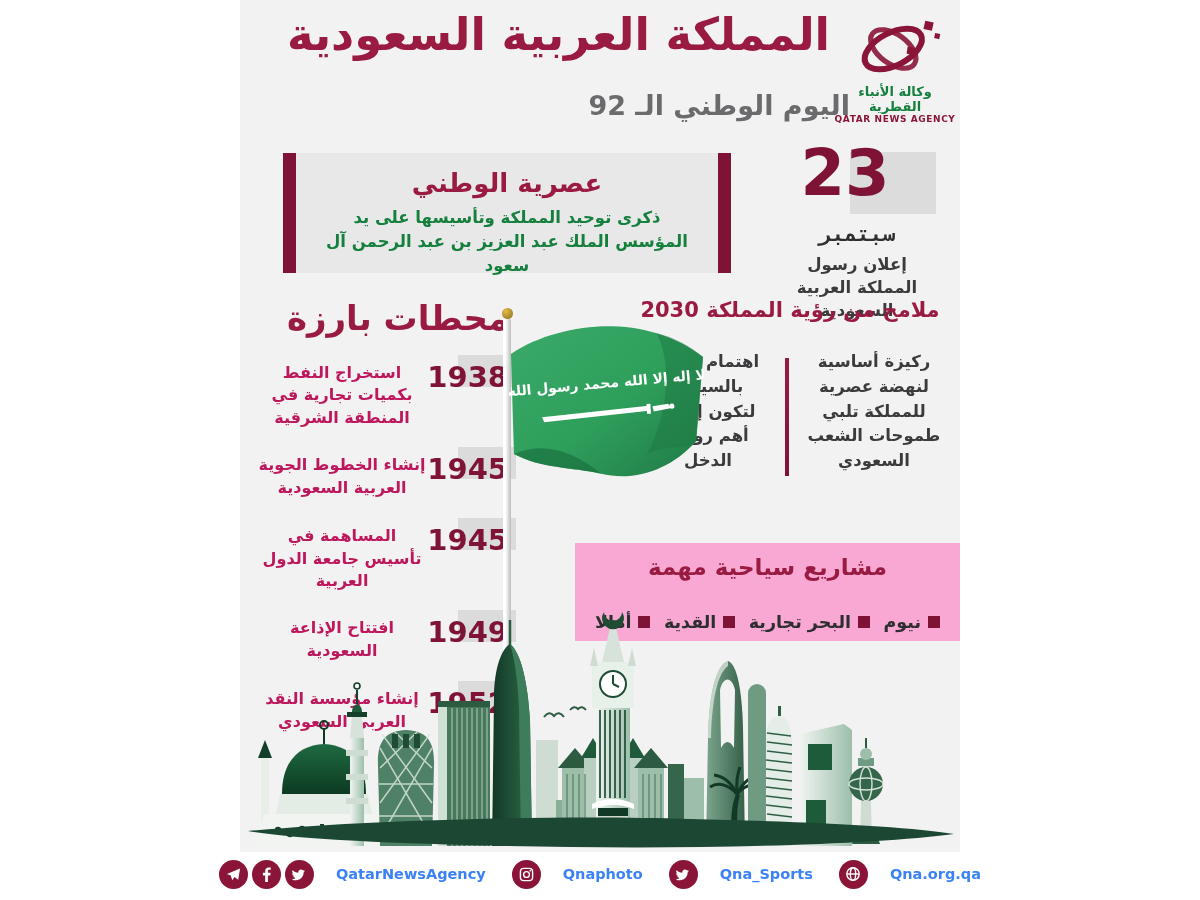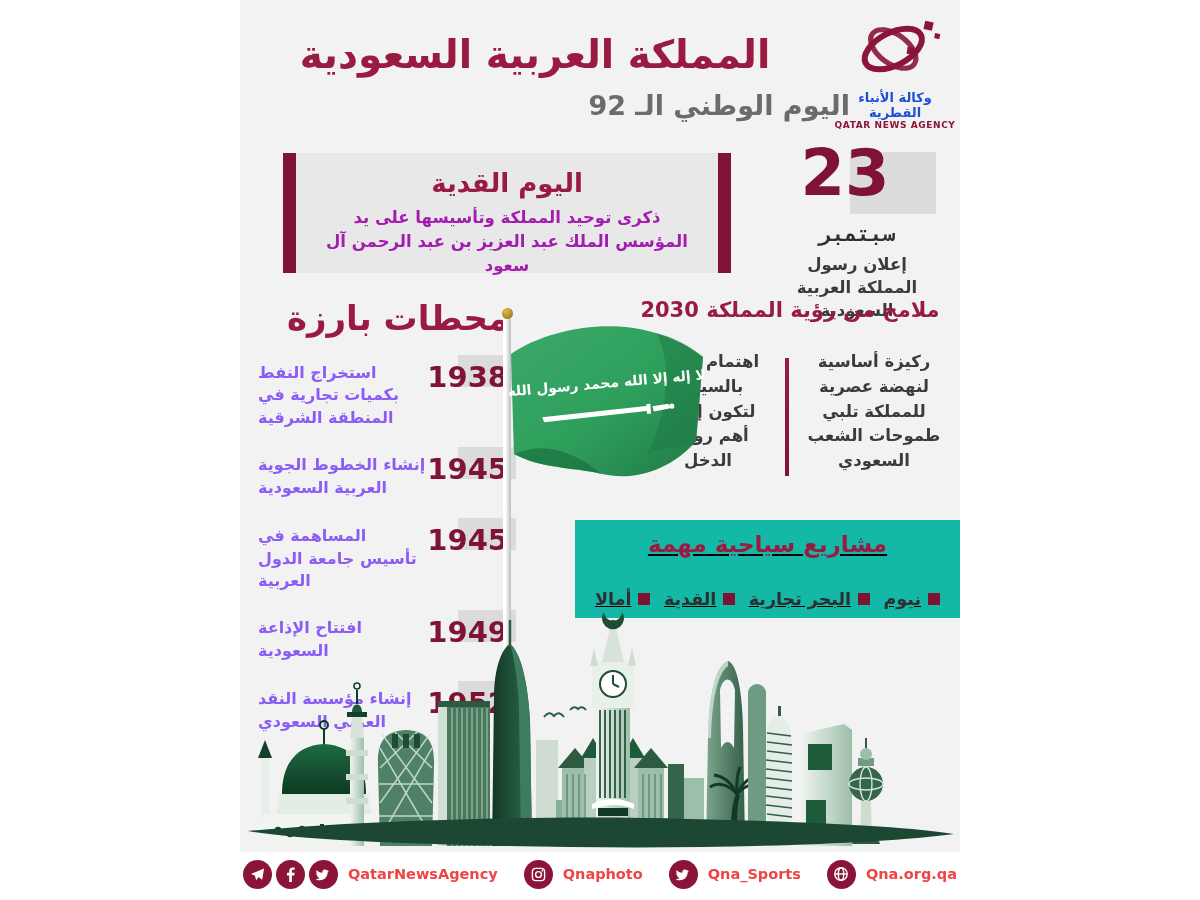--- a/index.html
+++ b/index.html
@@ -1,90 +1,90 @@
 <!DOCTYPE html>
 <html lang="ar"><head>
 <meta charset="utf-8">
 <style>
   * { margin:0; padding:0; box-sizing:border-box; }
   body { width:1200px; height:900px; background:#ffffff; font-family:"DejaVu Sans", sans-serif; overflow:hidden; }
   .page { position:relative; width:1200px; height:900px; background:#ffffff; }
   .canvas { position:absolute; left:240px; top:0; width:720px; height:852px; background:#F3F2F2; }
 
   
-  .main-title { position:absolute; left:0; right:130px; top:32px; text-align:center; direction:rtl;
-                font-size:39px; font-weight:bold; color:#9A1B42; letter-spacing:-0.5px; }
+  .main-title { position:absolute; left:0; right:130px; top:8px; text-align:right; direction:rtl;
+                font-size:45px; font-weight:bold; color:#9A1B42; letter-spacing:-0.5px; }
   .sub-title  { position:absolute; left:0; right:110px; top:90px; text-align:right; direction:rtl;
                 font-size:27px; font-weight:bold; color:#6B6B6E; }
 
   
   .qna-logo { position:absolute; left:592px; top:18px; width:126px; text-align:center; }
-  .qna-logo .ar { font-size:13px; font-weight:bold; color:#1d4ed8; direction:rtl; margin-top:6px; }
+  .qna-logo .ar { font-size:13px; font-weight:bold; color:#15803d; direction:rtl; margin-top:0; }
   .qna-logo .en { font-size:9px; font-weight:bold; color:#8A1538; letter-spacing:0.6px; }
 
   
   .nd-box { position:absolute; left:43px; top:153px; width:448px; height:120px; background:#E9E8E9; }
   .nd-bar { position:absolute; top:0; bottom:0; width:13px; background:#7E1335; }
   .nd-bar.left { left:0; } .nd-bar.right { right:0; }
   .nd-title { margin-top:15px; text-align:center; direction:rtl; font-size:26px; font-weight:bold; color:#9A1B42; }
   .nd-body  { margin:8px auto 18px; width:370px; text-align:center; direction:rtl; font-size:16.5px;
-              font-weight:600; color:#a21caf; line-height:1.45; }
+              font-weight:600; color:#15803d; line-height:1.45; }
 
   
   .date-block { position:absolute; left:527px; top:146px; width:180px; text-align:center; }
   .day-wrap { position:relative; width:150px; height:74px; margin:0 auto; }
   .day-shadow { position:absolute; left:68px; top:6px; width:86px; height:62px; background:#DDDCDD; }
   .day-num { position:absolute; left:8px; top:-10px; width:110px; font-size:64px; font-weight:bold; color:#7E1335; }
   .month { direction:rtl; font-size:21px; font-weight:bold; color:#2E2E30; margin-top:2px;font-family:Liberation Mono, monospace; }
   .date-caption { direction:rtl; font-size:16.5px; font-weight:600; color:#3B3B3D; line-height:1.4;
                   width:160px; margin:6px auto 0; }
 
   
   .milestones { position:absolute; left:18px; top:298px; width:252px; direction:rtl; }
   .ms-title { text-align:center; padding-left:28px; font-size:34px; font-weight:bold; color:#9A1B42; margin-bottom:22px; }
   .ms-row { display:flex; flex-direction:row; align-items:flex-start; margin-bottom:23px; min-height:48px; }
   .ms-year-wrap { position:relative; width:74px; height:44px; flex:0 0 auto; margin-left:10px; }
   .ms-year-shadow { position:absolute; right:-6px; top:-5px; width:58px; height:32px; background:#DCDBDC; }
   .ms-year { position:absolute; right:2px; top:0; font-size:29px; font-weight:bold; color:#7E1335; }
-  .ms-text { flex:1; text-align:left; font-size:16px; font-weight:600; color:#8b5cf6; line-height:1.4; padding-top:2px; }
+  .ms-text { flex:1; text-align:center; font-size:16px; font-weight:600; color:#be185d; line-height:1.4; padding-top:2px; }
 
   
   .flagpole { position:absolute; left:263px; top:318px; width:8px; height:352px;
               background:linear-gradient(to right,#ffffff 30%,#b9bcbb); border-radius:3px 3px 0 0; z-index:2; }
   .pole-ball { position:absolute; left:262px; top:308px; width:11px; height:11px; border-radius:50%;
                background:radial-gradient(circle at 35% 30%, #E2BC4A, #8A6B1D); z-index:2; }
   .flag-svg { position:absolute; left:268px; top:324px; width:198px; height:164px; z-index:3; }
 
   
   .vision { position:absolute; left:395px; top:298px; width:310px; direction:rtl; }
   .vision-title { text-align:center; font-size:21px; font-weight:bold; color:#9A1B42; }
   .vision-cols { display:flex; flex-direction:row; justify-content:flex-start; margin-top:28px; }
   .vision-col { text-align:center; font-size:16.5px; font-weight:600; color:#3B3B3D; line-height:1.5; }
   .vision-col.right { width:142px; }
   .vision-col.left  { width:122px; }
   .vision-divider { width:4px; background:linear-gradient(#9A1B42,#7E1335); height:118px; margin:8px 14px 0 16px; flex:0 0 auto; }
 
   
-  .projects { position:absolute; left:335px; top:520px; width:385px; height:98px; background:#14b8a6; direction:rtl;text-decoration:underline; }
+  .projects { position:absolute; left:335px; top:543px; width:385px; height:98px; background:#f9a8d4; direction:rtl; }
   .projects-title { text-align:center; font-size:23px; font-weight:bold; color:#9A1B42; margin-top:11px; }
   .projects-row { display:flex; flex-direction:row; justify-content:space-between; padding:14px 20px 0 20px; }
   .project-item { display:flex; align-items:center;margin-top:18px; }
   .bullet { width:12px; height:12px; background:#7E1335; margin-left:7px; flex:0 0 auto; }
   .project-label { font-size:17.5px; font-weight:bold; color:#2E2E30; }
 
   
   .skyline { position:absolute; left:0; top:588px; width:720px; height:270px; z-index:4; }
 
   
   .footer { position:absolute; left:0; right:0; top:854px; height:40px; background:#ffffff;
             display:flex; align-items:center; justify-content:center; }
   .soc-group { display:flex; align-items:center; margin:0 13px; }
   .soc-circle { width:29px; height:29px; border-radius:50%; background:#8A1538; display:flex;
                 align-items:center; justify-content:center; margin-right:4px; }
-  .soc-label { font-size:14.5px; font-weight:bold; color:#ef4444; margin-left:6px; font-family:"DejaVu Sans", sans-serif; }
+  .soc-label { font-size:14.5px; font-weight:bold; color:#3b82f6; margin-left:18px; font-family:"DejaVu Sans", sans-serif; }
 </style>
 </head>
 <body>
 
 <div class="page">
   <div class="canvas">
 
     <div class="main-title">المملكة العربية السعودية</div>
     <div class="sub-title">اليوم الوطني الـ 92</div>
 
@@ -100,21 +100,21 @@
           <rect x="74" y="34" width="8" height="8" fill="#8A1538" transform="rotate(8 78 38)"></rect>
         </svg>
       </span>
       <div class="ar">وكالة الأنباء القطرية</div>
       <div class="en">QATAR NEWS AGENCY</div>
     </div>
 
     <div class="nd-box">
       <div class="nd-bar left"></div>
       <div class="nd-bar right"></div>
-      <div class="nd-title">اليوم القدية</div>
+      <div class="nd-title">عصرية الوطني</div>
       <div class="nd-body">ذكرى توحيد المملكة وتأسيسها على يد المؤسس الملك عبد العزيز بن عبد الرحمن آل سعود</div>
     </div>
 
     <div class="date-block">
       <div class="day-wrap">
         <div class="day-shadow"></div>
         <div class="day-num">23</div>
       </div>
       <div class="month">سبتمبر</div>
       <div class="date-caption">إعلان رسول المملكة العربية السعودية</div>

